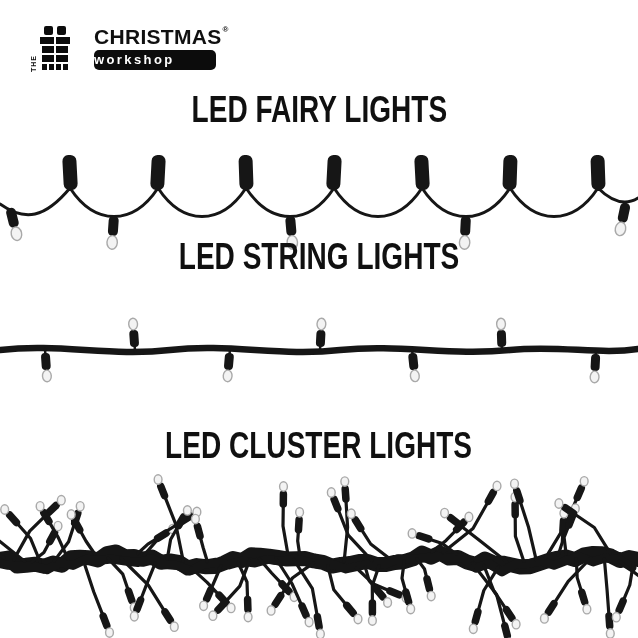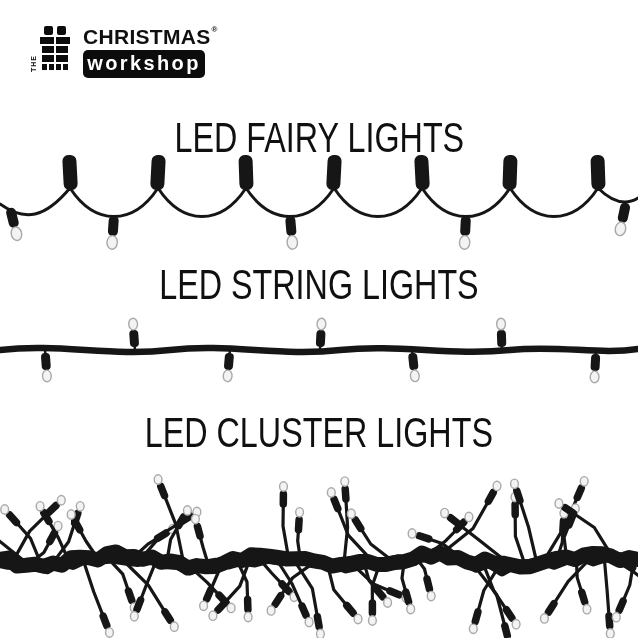--- a/index.html
+++ b/index.html
@@ -9,39 +9,39 @@
     --ink:#101010;
     --bg:#ffffff;
   }
   *{margin:0;padding:0;box-sizing:border-box}
   html,body{background:#fff}
   .page{
     position:relative;width:638px;height:638px;background:var(--bg);
     overflow:hidden;font-family:"Liberation Sans",sans-serif;color:var(--ink);
   }
   
-  .logo{position:absolute;left:30px;top:26px;display:flex;align-items:flex-start;gap:7px}
+  .logo{position:absolute;left:30px;top:26px;display:flex;align-items:flex-start;gap:18px}
   .logo-gift{width:46px;height:50px;flex:none}
   .logo-text{display:flex;flex-direction:column}
   .brand-line{font-weight:800;font-size:21px;letter-spacing:.3px;line-height:1;display:flex;align-items:flex-start}
   .reg{font-size:8px;font-weight:700;margin-top:0;margin-left:1px}
   .workshop-box{
     margin-top:3px;background:#0c0c0c;color:#fff;border-radius:5px;
-    font-weight:700;font-size:20px;letter-spacing:2.4px;text-align:center;
+    font-weight:700;font-size:13px;letter-spacing:2.4px;
     padding:2px 0 3px;width:122px;
   }
   
   .title{
     position:absolute;left:0;width:100%;text-align:center;
-    font-weight:400;font-size:38px;line-height:1;white-space:nowrap;color:var(--ink);margin-top:25px;
+    font-weight:700;font-size:33px;line-height:1;white-space:nowrap;color:var(--ink);
   }
   .title>span{display:inline-block;transform:scale(.85,1.12)}
   #title-fairy{top:93px}
   #title-string{top:240px}
-  #title-cluster{top:388px}
+  #title-cluster{top:429px}
   
   .lights{position:absolute;left:0;width:638px;display:block}
   #fairy-svg{top:146px;height:112px}
   #string-svg{top:300px;height:95px}
   #cluster-svg{top:452px;height:186px}
   .wireline{stroke:var(--wire);fill:none;stroke-linecap:round;stroke-linejoin:round}
   .solid{fill:var(--wire)}
   .tip{fill:var(--tip);stroke:var(--tipStroke);stroke-width:1.4}
   .gift-text{font-family:"Liberation Sans",sans-serif;font-size:7px;font-weight:700;letter-spacing:1px;fill:#0c0c0c}
 </style>

